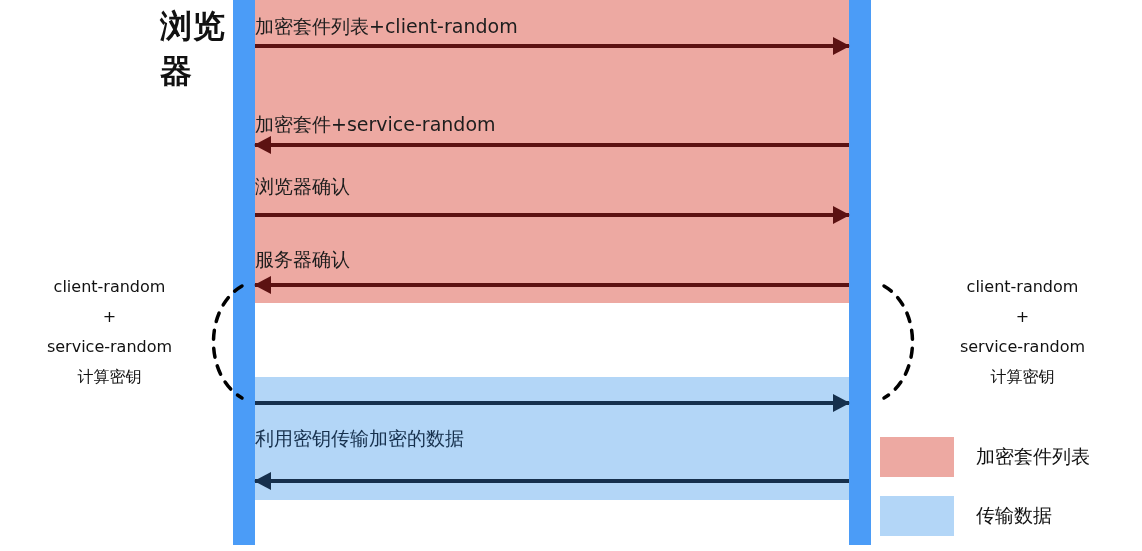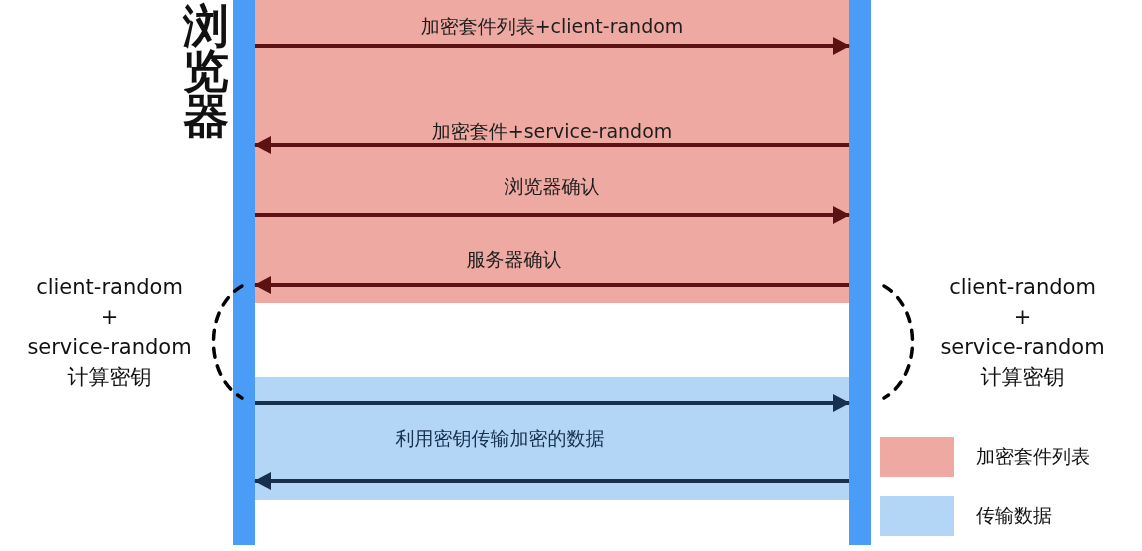--- a/index.html
+++ b/index.html
@@ -46,22 +46,22 @@
     height: 545px;
     background: #4b9cf7;
   }
   .lifeline-left  { left: 233px; }
   .lifeline-right { left: 849px; }
 
   
   .party-label {
     position: absolute;
     width: 70px;
-    text-align: right;
-    font-size: 46px;
+    text-align: left;
+    font-size: 32px;
     line-height: 45px;
     font-weight: 700;
     color: #111111;
     letter-spacing: 1px;
   }
   .party-left  { left: 160px; top: 4px; }
   .party-right { left: 880px; top: 4px; }
 
   
   .arrow {
@@ -97,34 +97,34 @@
   .arrow.dark.to-right .head { border-left-color: #5c1212; }
   .arrow.dark.to-left  .head { border-right-color: #5c1212; }
 
   .arrow.navy .shaft { background: #16304d; }
   .arrow.navy.to-right .head { border-left-color: #16304d; }
   .arrow.navy.to-left  .head { border-right-color: #16304d; }
 
   
   .msg {
     position: absolute;
-    text-align: center;
+    text-align: left;
     font-size: 19px;
     line-height: 24px;
     color: #1d1d1d;
     white-space: nowrap;
   }
   .msg.navy-text { color: #16304d; }
 
   
   .side-note {
     position: absolute;
     width: 215px;
     text-align: center;
-    font-size: 21px;
+    font-size: 16px;
     line-height: 30px;
     color: #111111;
   }
   .side-note .ln { display: block; white-space: nowrap; }
   .note-left  { left: 2px;   top: 272px; }
   .note-right { left: 915px; top: 272px; }
 
   
   .arc {
     position: absolute;
@@ -169,21 +169,21 @@
   <div class="lifeline lifeline-right"></div>
 
   <div class="party-label party-left">浏览器</div>
 
   <div class="msg" style="left:255px; top:14px; width:594px;">加密套件列表+client-random</div>
   <div class="arrow dark to-right" style="left:255px; top:44px; width:594px;">
     <div class="shaft"></div>
     <div class="head"></div>
   </div>
 
-  <div class="msg" style="left:255px; top:119px; width:594px;">加密套件+service-random</div>
+  <div class="msg" style="left:255px; top:112px; width:594px;">加密套件+service-random</div>
   <div class="arrow dark to-left" style="left:255px; top:143px; width:594px;">
     <div class="shaft"></div>
     <div class="head"></div>
   </div>
 
   <div class="msg" style="left:255px; top:174px; width:594px;">浏览器确认</div>
   <div class="arrow dark to-right" style="left:255px; top:213px; width:594px;">
     <div class="shaft"></div>
     <div class="head"></div>
   </div>

